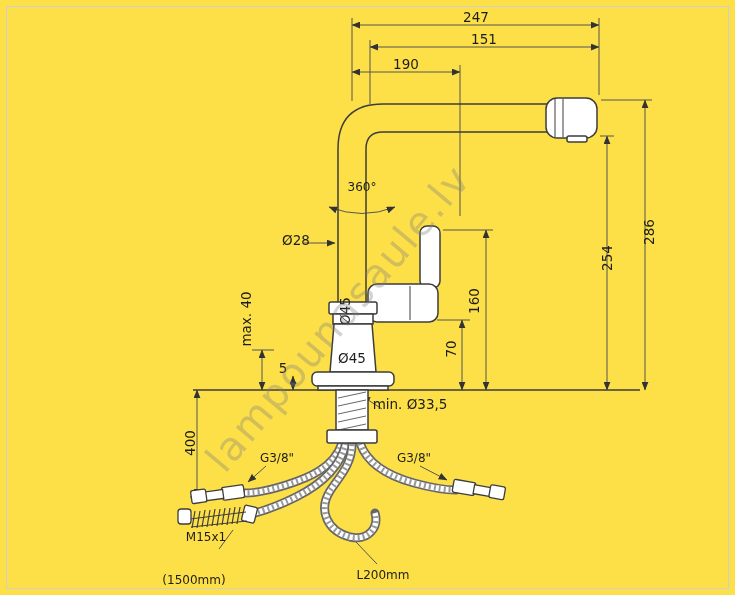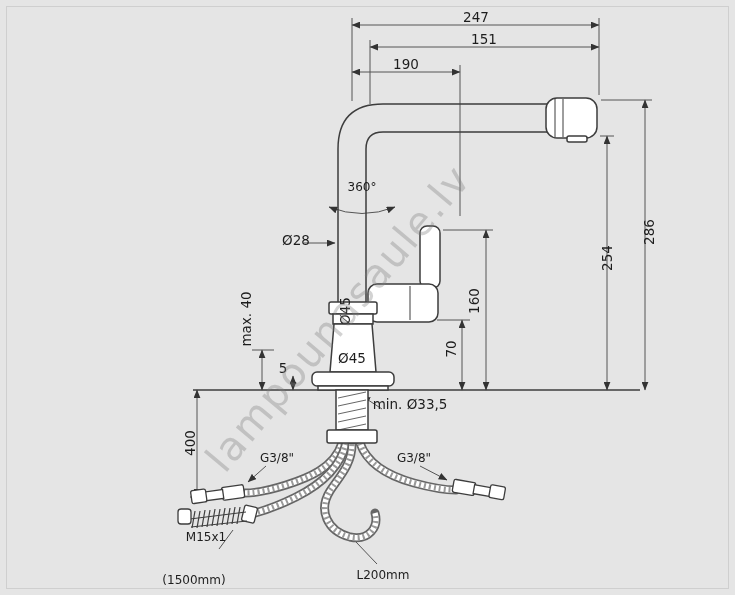--- a/index.html
+++ b/index.html
@@ -1,16 +1,16 @@
 <!DOCTYPE html>
 <html><head>
 <meta charset="utf-8">
 <style>
   html,body{margin:0;padding:0;background:#fff;}
-  .page{position:relative;width:735px;height:595px;background:#e5e5e5;overflow:hidden;
+  .page{position:relative;width:735px;height:595px;background:#fde047;overflow:hidden;
         font-family:"DejaVu Sans", sans-serif;}
   .frame{position:absolute;left:6px;top:6px;width:721px;height:581px;
          border:1px solid #cfcfcf;pointer-events:none;}
   svg{position:absolute;left:0;top:0;}
   .lbl{position:absolute;transform:translate(-50%,-50%);font-size:13.5px;color:#1d1d1d;
        white-space:nowrap;line-height:1;}
   .lbl.v{transform:translate(-50%,-50%) rotate(-90deg);}
   .lbl.big{font-size:12px;}
   .watermark{position:absolute;left:338px;top:318px;
              transform:translate(-50%,-50%) rotate(-50deg);

